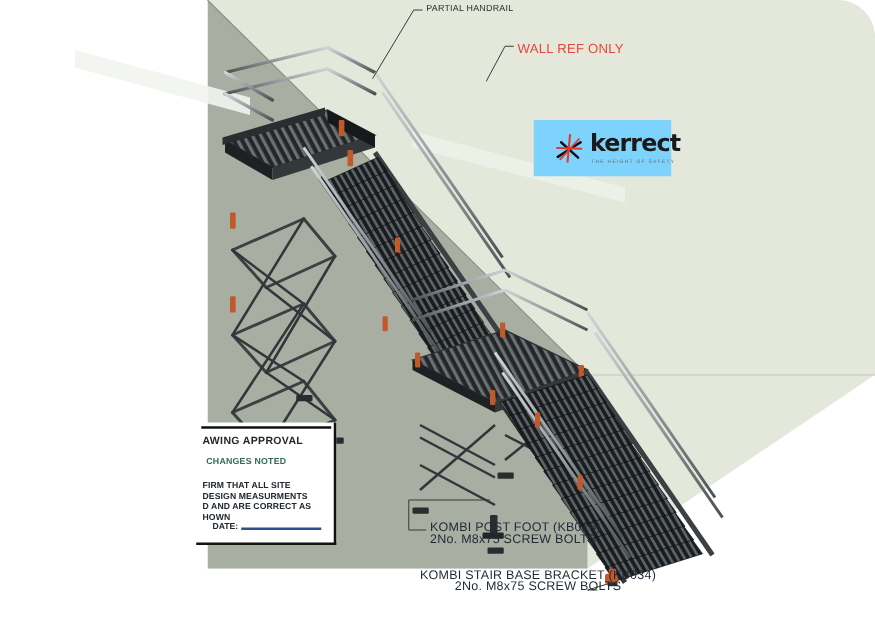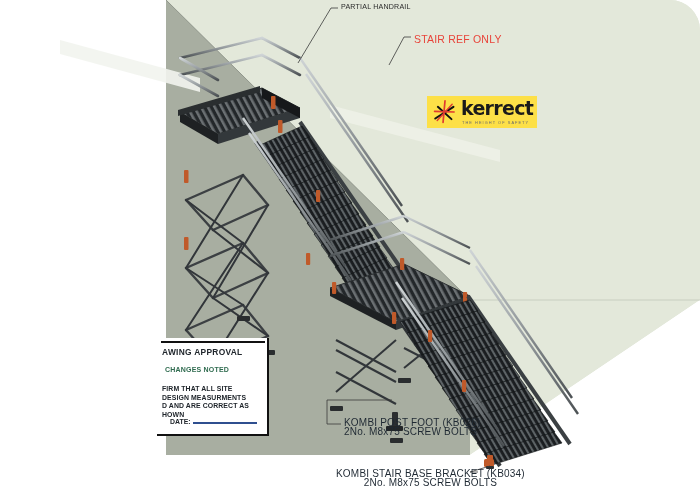--- a/index.html
+++ b/index.html
@@ -41,25 +41,25 @@
     font-size: 10px;
     line-height: 9.4px;
   }
 
   
   #logo-plate {
     position: absolute;
     left: 427px;
     top: 96px;
     width: 110px;
-    height: 32px;
-    background: #fde047;
+    height: 45px;
+    background: #7dd3fc;
     display: flex;
     align-items: center;
-    padding-left: 5px;
+    padding-left: 16px;
     box-sizing: border-box;
   }
   #logo-mark {
     width: 26px;
     height: 26px;
     flex: 0 0 auto;
     margin-right: 3px;
   }
   #logo-text-wrap {
     display: flex;
@@ -418,28 +418,28 @@
     <g stroke="#3a3a3a" stroke-width="0.8" fill="none">
       <path d="M338,8 L331,8 L298,63"></path>
       <path d="M411,37 L404,37 L389,65"></path>
       <path d="M341,424 L327,424 L327,400 L392,400"></path>
       <path d="M478,472 L470,472 L490,466"></path>
     </g>
   </svg>
 
   <div class="anno anno-dark" style="left:341px; top:3px;">PARTIAL HANDRAIL</div>
 
-  <div class="anno anno-red" style="left:414px; top:33px;">STAIR REF ONLY</div>
+  <div class="anno anno-red" style="left:414px; top:33px;">WALL REF ONLY</div>
 
   <div style="position:absolute; left:344px; top:418px;">
     <div class="anno anno-note" style="position:static;">KOMBI POST FOOT (KB026)</div>
     <div class="anno anno-note" style="position:static;">2No. M8x75 SCREW BOLTS</div>
   </div>
 
-  <div style="position:absolute; left:336px; top:469px;">
+  <div style="position:absolute; left:336px; top:456px;">
     <div class="anno anno-note" style="position:static;">KOMBI STAIR BASE BRACKET (KB034)</div>
     <div class="anno anno-note" style="position:static; text-align:center;">2No. M8x75 SCREW BOLTS</div>
   </div>
 
   <div id="logo-plate">
     <svg id="logo-mark" viewBox="0 0 40 40">
       <g stroke-linecap="round">
         <line x1="5" y1="30" x2="33" y2="12" stroke="#111111" stroke-width="3.2"></line>
         <line x1="9" y1="12" x2="30" y2="31" stroke="#111111" stroke-width="3.0"></line>
         <line x1="4" y1="19" x2="34" y2="20" stroke="#e03a30" stroke-width="2.6"></line>

